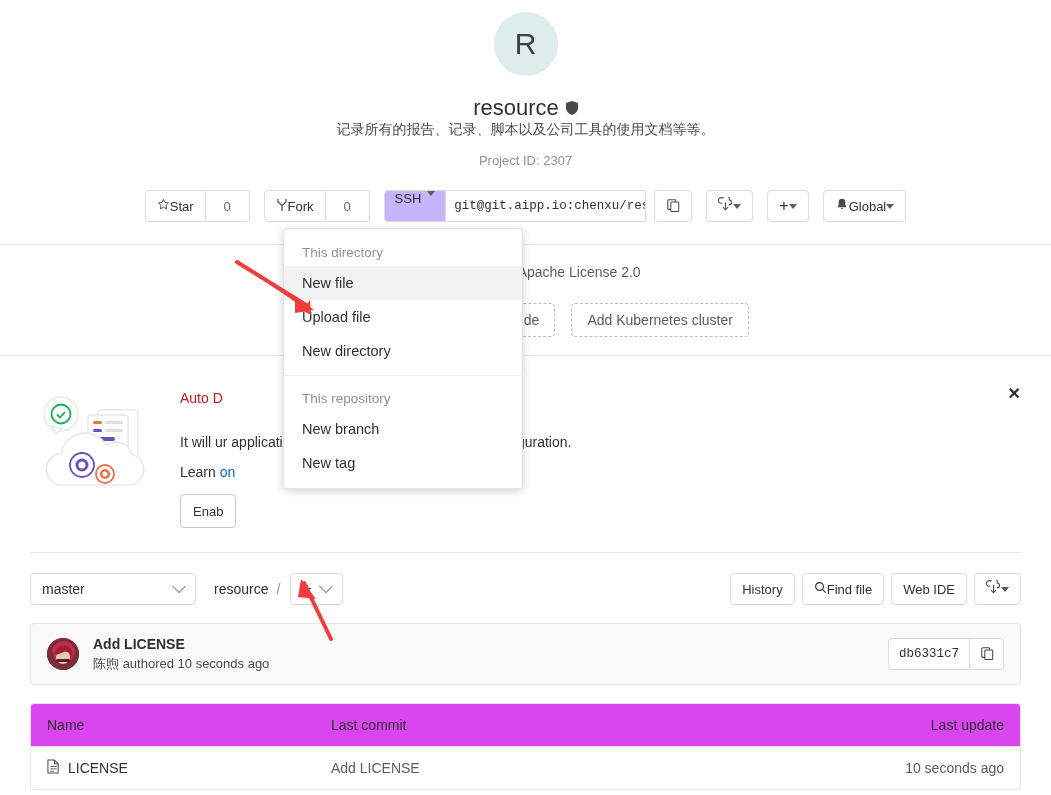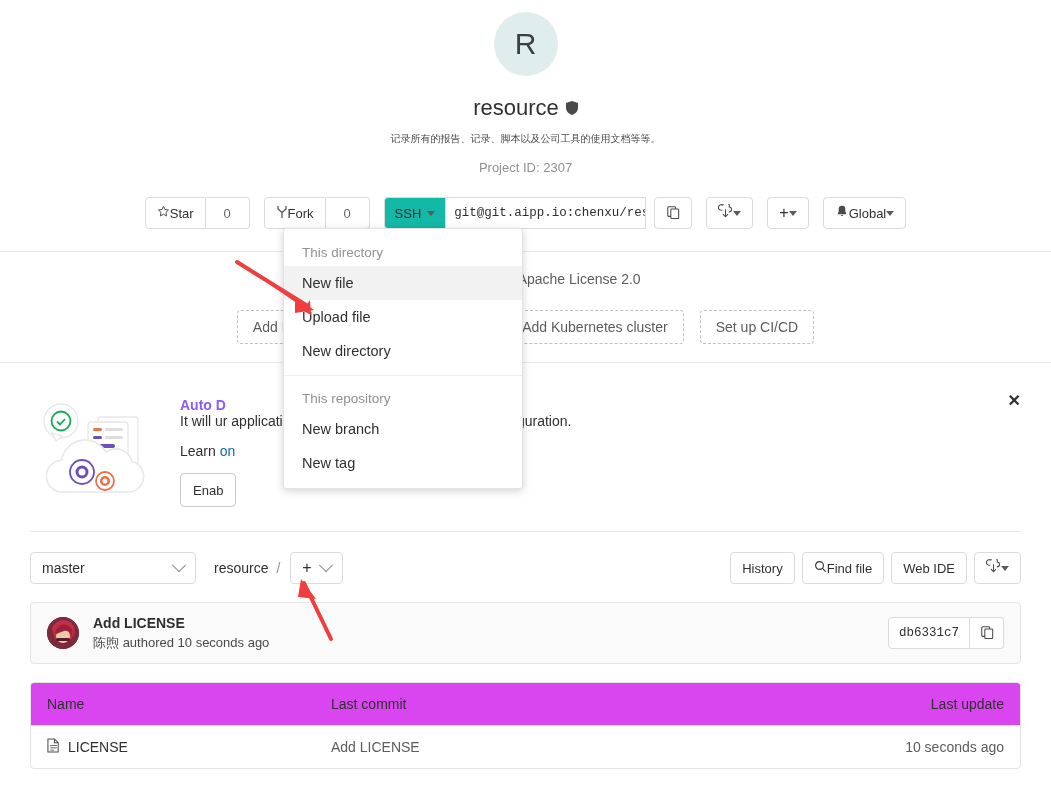--- a/index.html
+++ b/index.html
@@ -43,22 +43,21 @@
     margin-top: 19px;
     font-size: 22px;
     color: #303030;
     display: flex;
     align-items: center;
     justify-content: center;
     gap: 7px;
   }
   .shield-icon svg { display: block; }
   .project-desc {
-    margin-top: 11px;
-    font-size: 10px;
+    font-size: 14px;
     color: #4a4a4a;
   }
   .project-id {
     margin-top: 14px;
     font-size: 13px;
     color: #919191;
   }
 
   
   .toolbar {
@@ -96,25 +95,24 @@
     border-top-left-radius: 0;
     border-bottom-left-radius: 0;
     border-left: none;
   }
   .clone-group { display: flex; align-items: stretch; }
   .clone-proto {
     border: 1px solid #dbdbdb;
     border-radius: 4px 0 0 4px;
     height: 32px;
     display: flex;
-    align-items: center;
     gap: 6px;
     padding: 0 10px;
     font-size: 13px;
-    background: #14b8a6;
+    background: #c4b5fd;
     box-sizing: border-box;
   }
   .clone-url {
     border: 1px solid #dbdbdb;
     border-left: none;
     height: 32px;
     display: flex;
     align-items: center;
     padding: 0 8px;
     width: 200px;
@@ -198,24 +196,24 @@
     align-items: flex-start;
     padding: 8px 0 16px 0;
   }
   .banner-illustration {
     width: 150px;
     flex: 0 0 150px;
     padding-top: 6px;
   }
   .banner-body { flex: 1; padding-top: 8px; }
   .banner-title {
-    font-weight: bold;
-    font-size: 14px;
-    color: #8b5cf6;
-    margin-bottom: 0;
+    font-weight: normal;
+    font-size: 14px;
+    color: #b91c1c;
+    margin-bottom: 28px;
   }
   .banner-text {
     font-size: 14px;
     color: #303030;
     margin-bottom: 14px;
   }
   .banner-link { color: #1068bf; }
   .banner-btn {
     border: 1px solid #c9c9c9;
     border-radius: 4px;
@@ -520,21 +518,20 @@
     <span>)</span>
     <span>Tags (0)</span>
     <span>Apache License 2.0</span>
   </div>
 
   <div class="quick-actions">
     <div class="qbtn">Add Readme</div>
     <div class="qbtn">A</div>
     <div class="qbtn">guide</div>
     <div class="qbtn">Add Kubernetes cluster</div>
-    <div class="qbtn">Set up CI/CD</div>
   </div>
 
   <div class="hr2"></div>
 
   <div class="banner">
     <div class="banner-illustration">
       <svg width="140" height="108" viewBox="0 0 140 108">
         <circle cx="31" cy="26" r="17" fill="#fff" stroke="#e8e8e8" stroke-width="1.4"></circle>
         <path d="M22 38 L26 46 L32 41 Z" fill="#fff" stroke="#e8e8e8" stroke-width="1.4"></path>
         <circle cx="31" cy="26" r="9.5" fill="none" stroke="#1aaa55" stroke-width="1.8"></circle>

